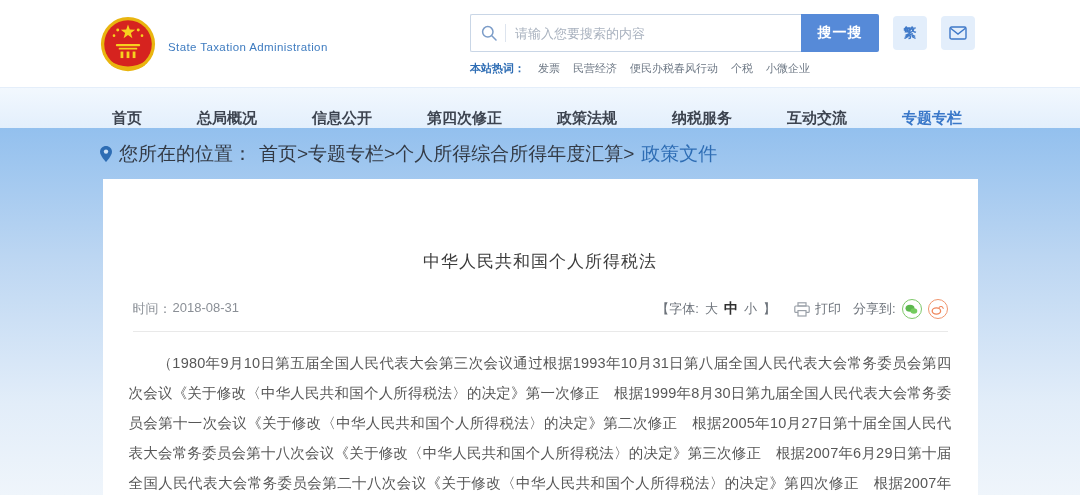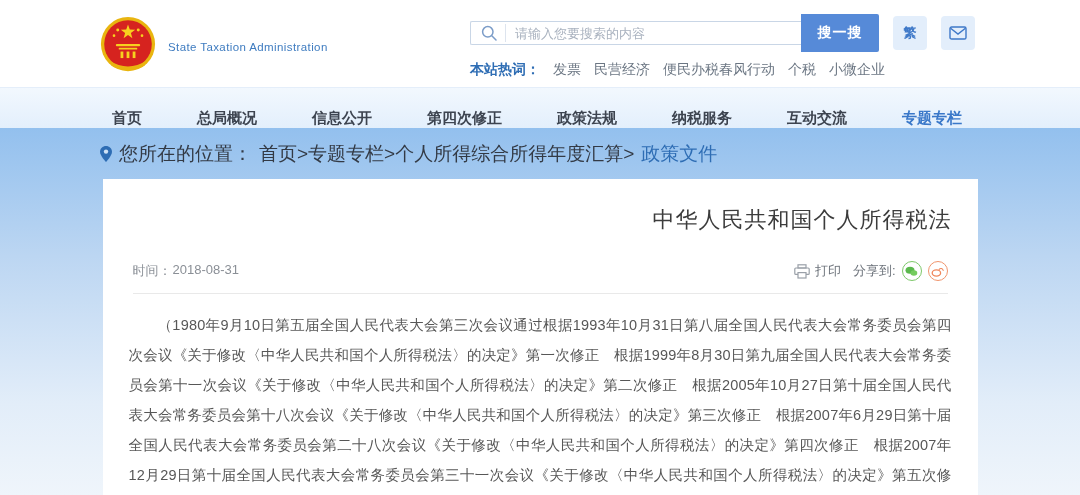--- a/index.html
+++ b/index.html
@@ -13,41 +13,41 @@
     border-bottom:1px solid #e4eefa;
   }
   .logo-block{ display:flex; align-items:center; gap:12px; cursor:pointer; margin-top:2px;}
   .emblem{ width:56px; height:58px; flex:0 0 auto; }
   .logo-text .cn{ font-size:27px; font-weight:bold; color:#2e6db4; letter-spacing:3px; line-height:1.15;}
   .logo-text .en{ font-size:11.5px; color:#3f7cc0; letter-spacing:.4px; margin-top:3px;}
 
   .search-area{ width:505px; }
   .search-row{ display:flex; align-items:center; }
   .search-box{
-    flex:1; height:24px; border:1px solid #c9d6e6; border-right:none; background:#fff;
+    flex:1; height:38px; border:1px solid #c9d6e6; border-right:none; background:#fff;
     display:flex; align-items:center; padding:0 10px; border-radius:2px 0 0 2px;
   }
   .search-box .vdiv{ width:1px; height:18px; background:#dde4ee; margin:0 9px 0 8px;}
   .search-box input{
     border:none; outline:none; flex:1; font-size:13px; color:#333;
     font-family:"Liberation Sans","DejaVu Sans",sans-serif;
   }
   .search-box input::placeholder{ color:#a9b2bf; }
   .search-btn{
     width:78px; height:38px; background:#568ad8; color:#fff; border:none; font-size:14px;
     font-weight:bold; cursor:pointer; border-radius:0 2px 2px 0; letter-spacing:1px;
     font-family:"Liberation Sans","DejaVu Sans",sans-serif;
   }
   .pill-btn{
     height:34px; margin-left:14px; background:#e3eefb; border:none; border-radius:4px;
     color:#3e78c8; font-size:13px; font-weight:bold; display:flex; align-items:center;
     gap:5px; padding:0 12px; cursor:pointer; font-family:"Liberation Sans","DejaVu Sans",sans-serif;
   }
   .pill-btn.sq{ width:34px; padding:0; justify-content:center; }
-  .hotwords{ margin-top:9px; font-size:14px; display:flex; gap:13px; align-items:center;font-family:Liberation Mono, monospace;}
+  .hotwords{ margin-top:9px; font-size:11px; display:flex; gap:13px; align-items:center;font-family:Liberation Mono, monospace;}
   .hotwords .hot-label{ color:#2e6db4; font-weight:bold; }
   .hotwords a{ color:#6b7683; text-decoration:none; cursor:pointer; }
 
   
   .main-nav{
     height:40px; background:linear-gradient(180deg,#f2f8fe,#e3effc);
     display:flex; align-items:flex-end; justify-content:space-between; padding:0 118px 0 112px;
   }
   .nav-item{ font-size:15px; font-weight:bold; color:#3d4450; text-decoration:none; cursor:pointer;}
   .nav-item.active{ color:#3a78c9; }
@@ -63,21 +63,21 @@
   .breadcrumb-bar .txt{ color:#333a45; }
   .breadcrumb-bar a{ text-decoration:none; cursor:pointer;}
   .breadcrumb-bar .path{ color:#333a45; }
   .breadcrumb-bar .current{ color:#2e6db4; }
 
   .content-card{
     width:875px; margin:2px auto 0 auto; background:#fff; min-height:330px;
     padding:26px 26px 0 26px;
   }
   .article-title{
-    text-align:right; font-size:22px; color:#3c3c3c; font-weight:500; letter-spacing:1px;
+    text-align:center; font-size:17px; color:#3c3c3c; font-weight:500; letter-spacing:1px;margin-top:45px;
   }
   .meta-row{
     margin-top:26px; display:flex; justify-content:space-between; align-items:center;
     font-size:13px; color:#8a8f96; padding:0 4px;
   }
   .meta-left{ display:flex; gap:1px; }
   .meta-right{ display:flex; align-items:center; gap:8px; color:#6d737b;}
   .font-ctl{ display:flex; gap:6px; align-items:center;}
   .font-ctl a{ cursor:pointer; color:#6d737b; text-decoration:none;}
   .font-ctl a.mid{ color:#2f2f2f; font-weight:bold; font-size:14px;}
@@ -175,20 +175,27 @@
 
   <div class="content-card">
     <h1 class="article-title">中华人民共和国个人所得税法</h1>
 
     <div class="meta-row">
       <div class="meta-left">
         <span>时间：</span>
         <span>2018-08-31</span>
       </div>
       <div class="meta-right">
+        <span class="font-ctl">
+          <span>【字体:</span>
+          <a>大</a>
+          <a class="mid">中</a>
+          <a>小</a>
+          <span>】</span>
+        </span>
         <span class="print-btn">
           <svg width="16" height="15" viewBox="0 0 16 15">
             <rect x="4" y="0.8" width="8" height="3.2" fill="none" stroke="#9aa0a8" stroke-width="1.2"></rect>
             <rect x="0.8" y="4" width="14.4" height="6.4" rx="1" fill="none" stroke="#9aa0a8" stroke-width="1.2"></rect>
             <rect x="4" y="8.6" width="8" height="5.4" fill="#fff" stroke="#9aa0a8" stroke-width="1.2"></rect>
           </svg>
           <span>打印</span>
         </span>
         <span class="share">
           <span>分享到:</span>

